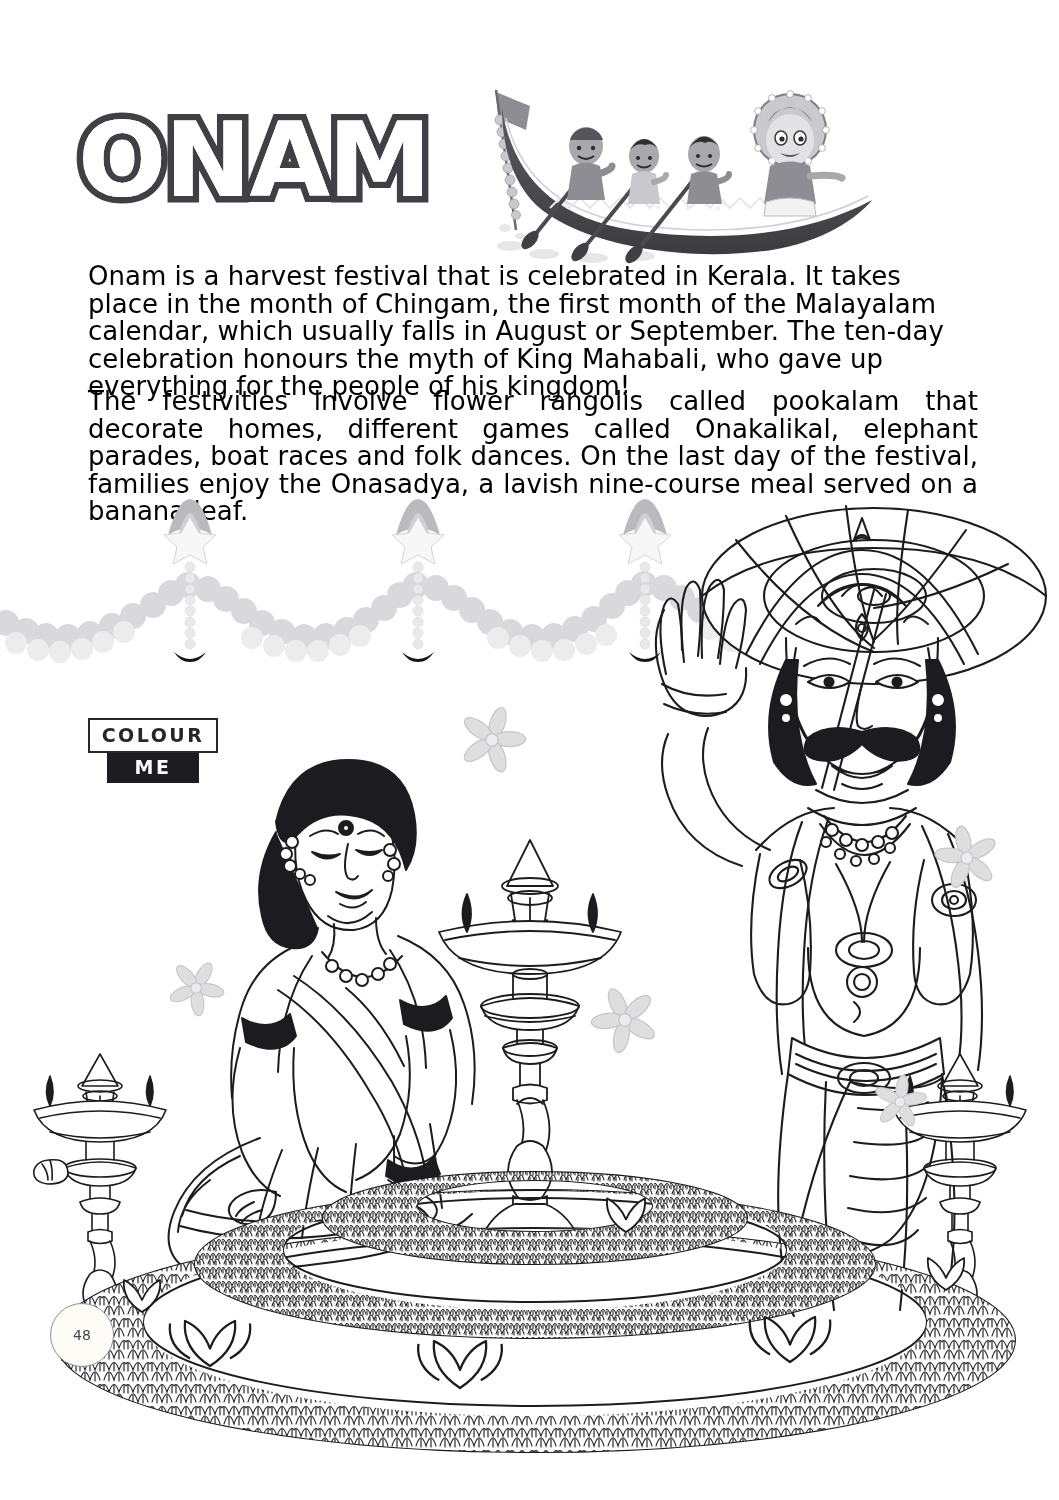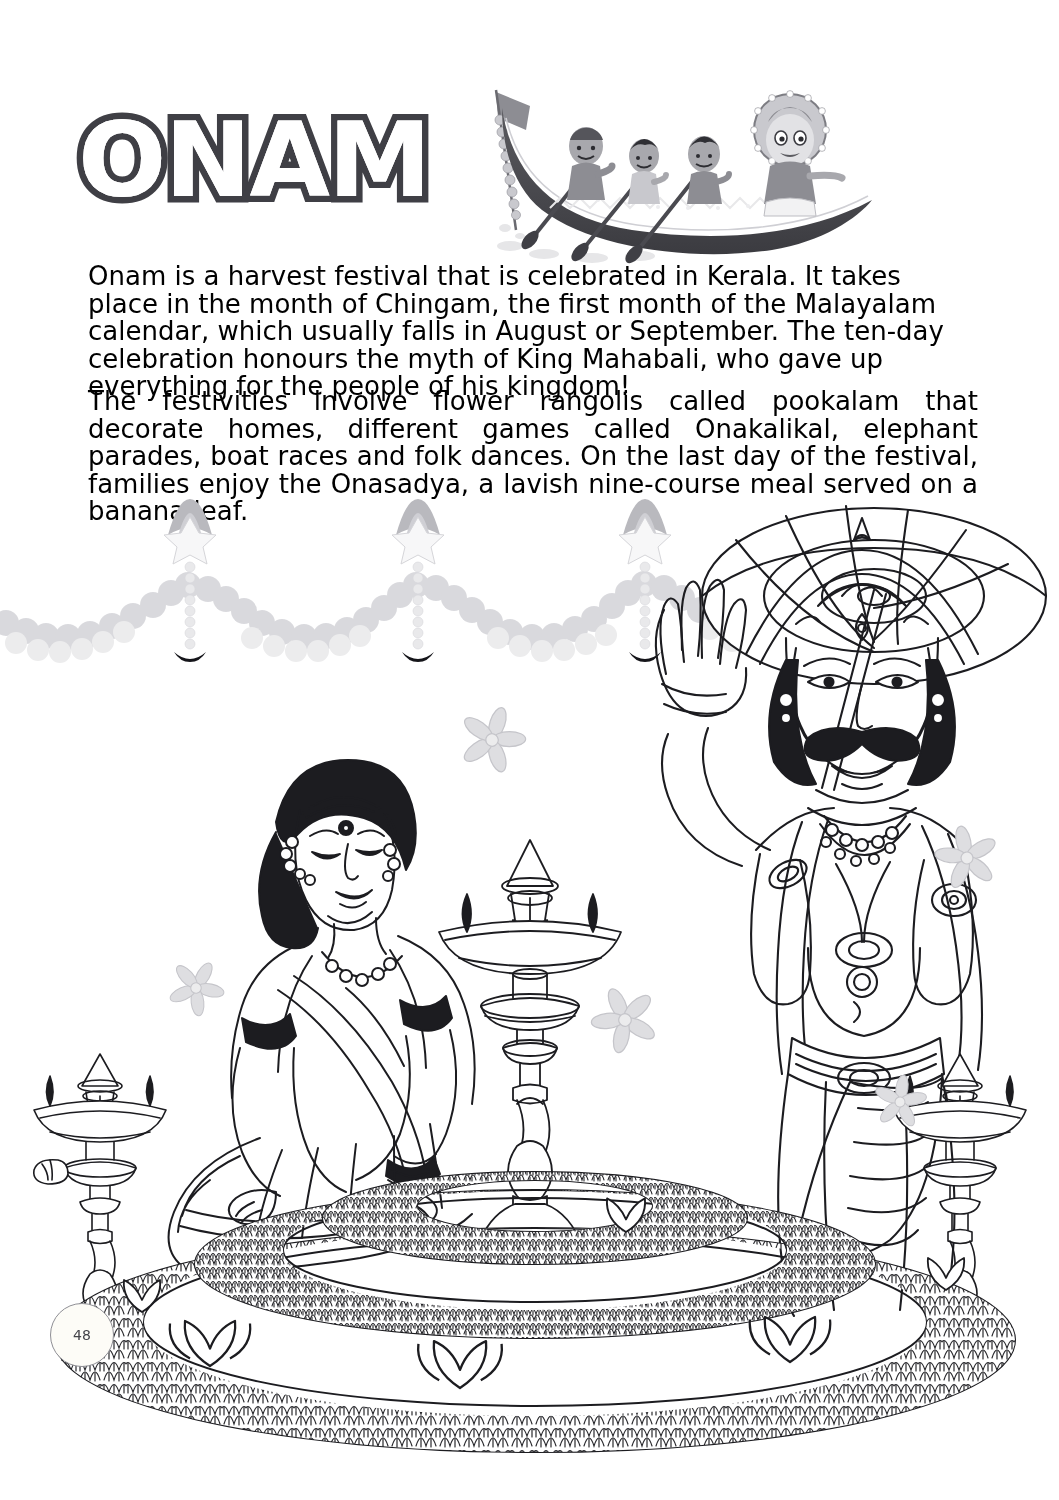--- a/index.html
+++ b/index.html
@@ -332,20 +332,28 @@
               <circle cx="0" cy="127" r="5"></circle>
             <circle cx="0" cy="138" r="5"></circle>
               <circle cx="0" cy="149" r="5"></circle>
           </g>
           <path d="M-16 157 q16 14 32 0 q-6 10 -16 10 q-10 0 -16 -10 z" fill="#15151a"></path>
         </g>
       </g>
     </svg>
   </div>
 
+  <div id="colour-me">
+    <div id="colour-box">
+      <span id="colour-label">COLOUR</span>
+    </div>
+    <div id="me-box">
+      <span id="me-label">ME</span>
+    </div>
+  </div>
 
   <div class="art" id="mahabali-art">
     <svg width="420" height="710" viewBox="0 0 420 710">
       <g fill="none" stroke="#1c1c20" stroke-width="2.1" stroke-linejoin="round" stroke-linecap="round">
 
         <ellipse cx="238" cy="118" rx="172" ry="88" fill="#fff"></ellipse>
         <path d="M66 118 q60 -48 172 -48 q112 0 172 48"></path>
         <path d="M100 62 q66 84 138 112 M150 38 q44 98 88 132 M210 28 q12 96 28 136
                  M272 32 q-14 92 -10 134 M330 52 q-52 74 -92 110 M372 86 q-74 36 -134 44"></path>
         <ellipse cx="238" cy="118" rx="110" ry="56"></ellipse>

